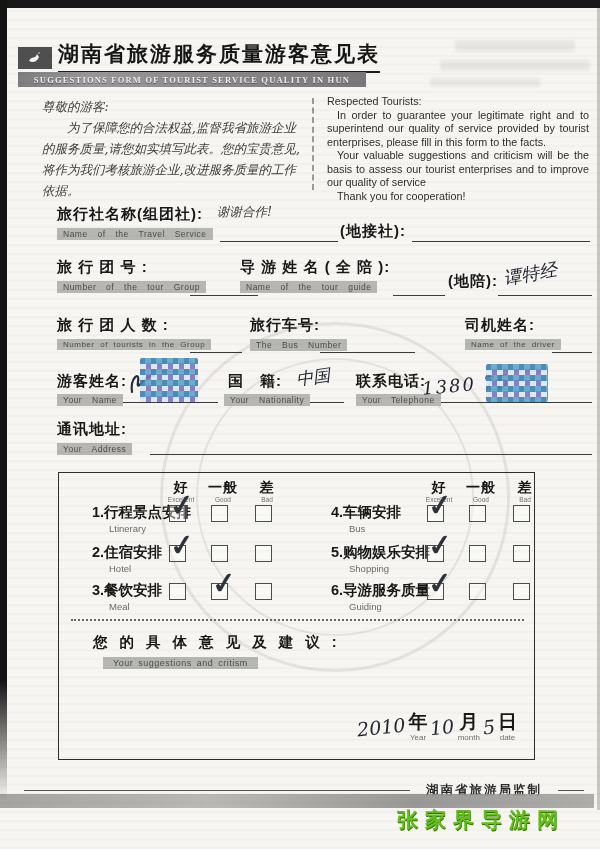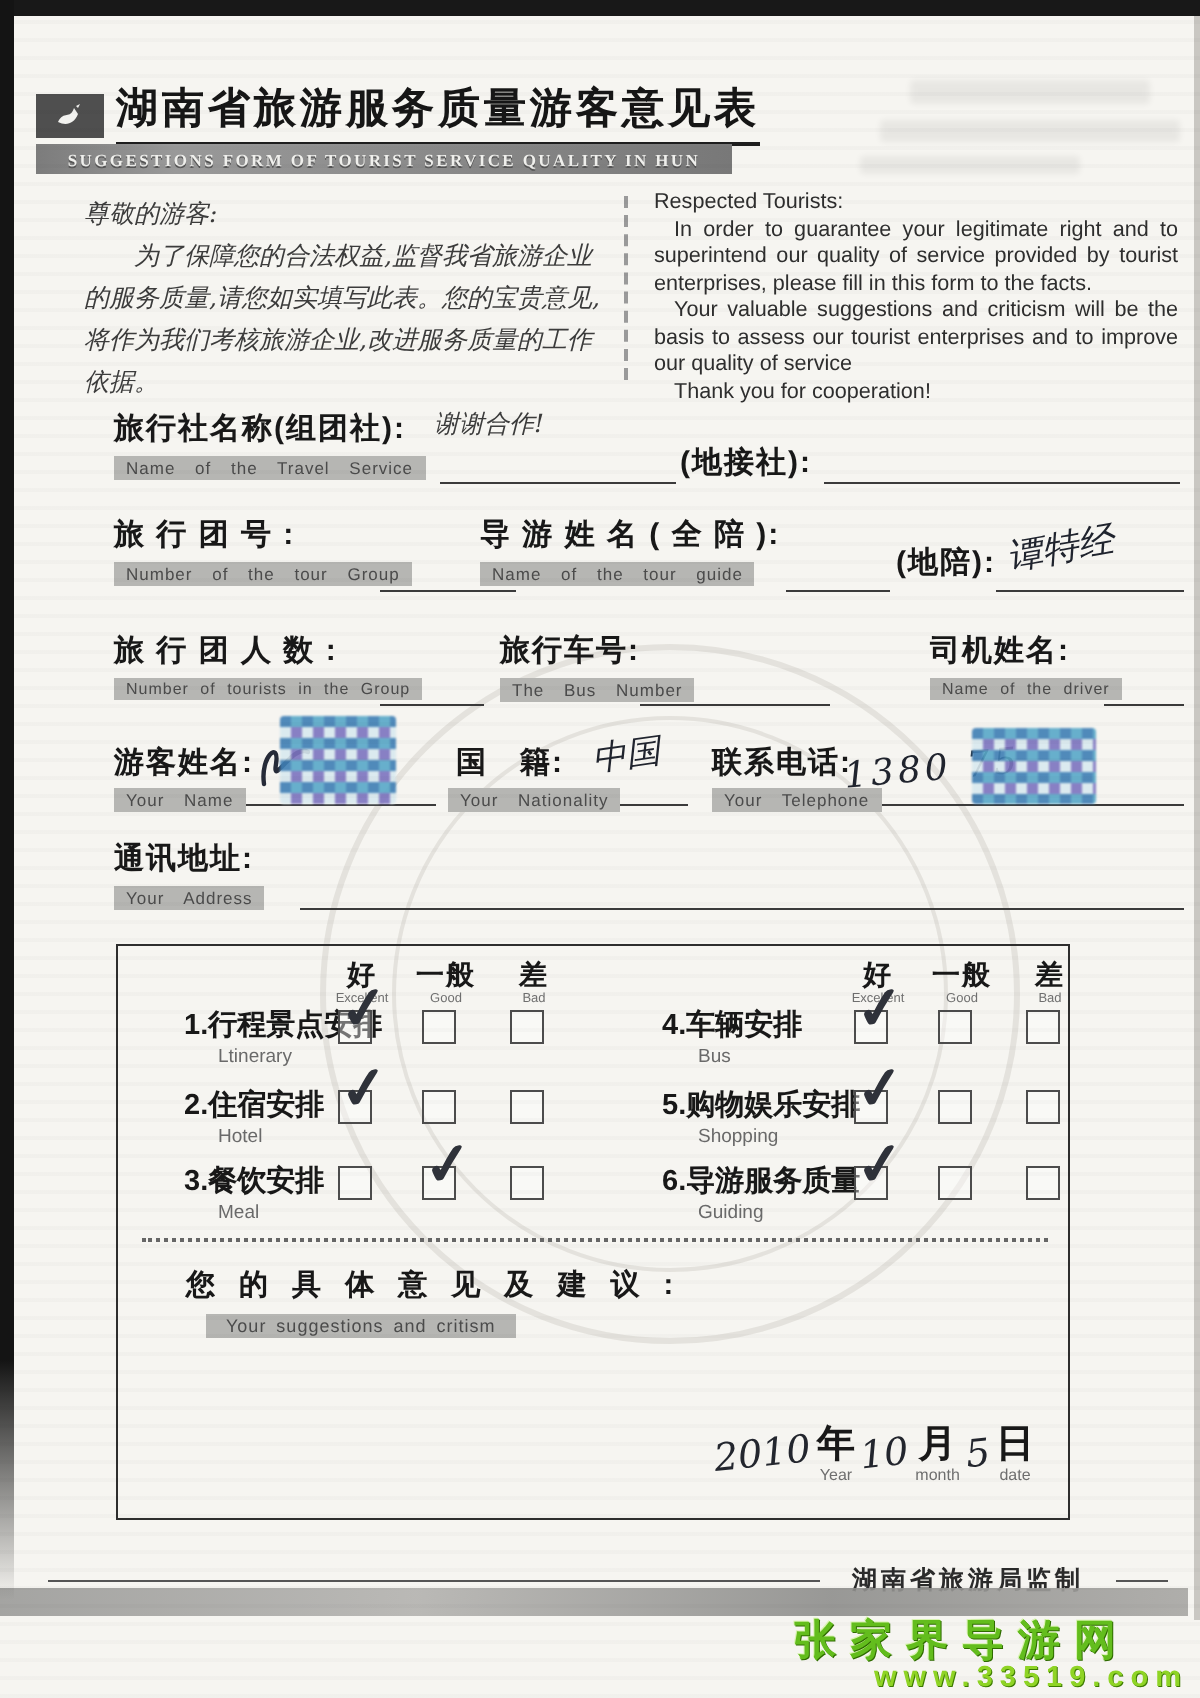--- a/index.html
+++ b/index.html
@@ -268,14 +268,13 @@
     </div>
   </div>
 
   <div class="footer-rule">
     <span class="ln"></span>
     <span>湖南省旅游局监制</span>
     <span class="ln short"></span>
   </div>
   <div class="gray-bar"></div>
   <div class="wm1">张家界导游网</div>
-  <div class="wm2">www.33519.com</div>
 </div>
 
 </body></html>

